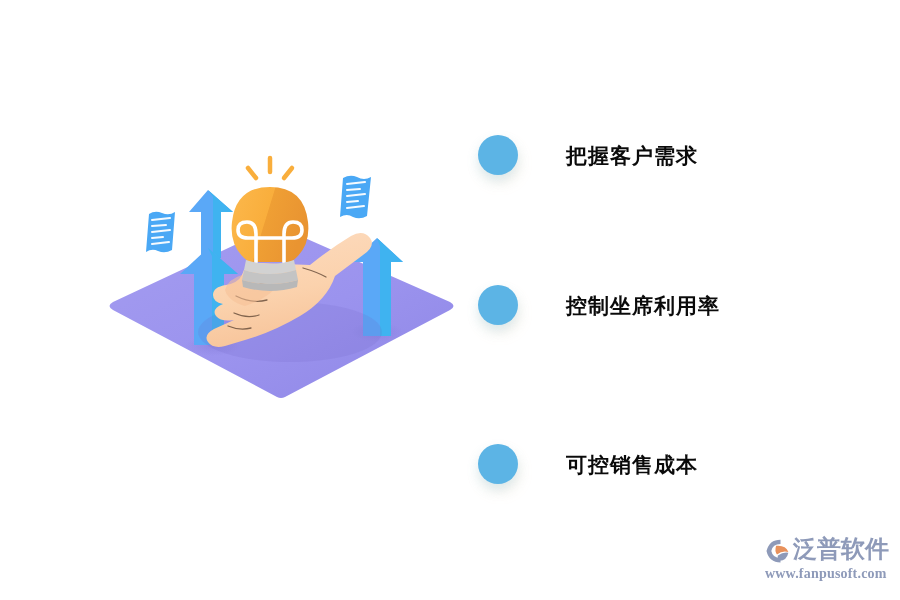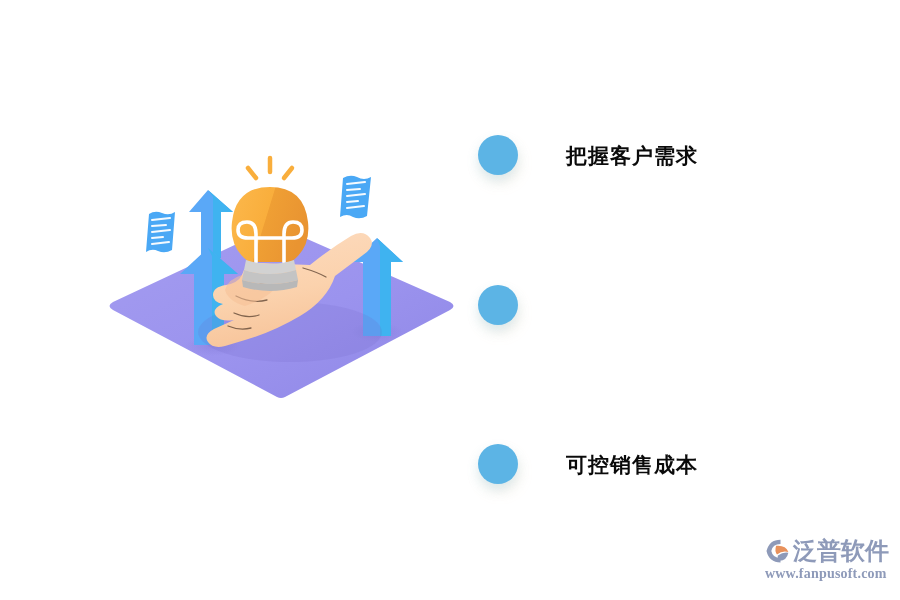--- a/index.html
+++ b/index.html
@@ -103,21 +103,21 @@
     height: 28px;
     flex: 0 0 28px;
     margin-right: 2px;
   }
   .wm-brand {
     font-size: 24px;
     font-weight: bold;
     color: #8e9ab9;
     letter-spacing: 0px;
     line-height: 1;
-    font-family: Liberation Sans, sans-serif;
+    font-family: Liberation Mono, monospace;
   }
   .wm-url {
     margin-top: 1px;
     margin-left: 2px;
     font-size: 14px;
     font-weight: bold;
     color: #8e9ab9;
     letter-spacing: 0.2px;
     font-family: Liberation Serif, serif;
     line-height: 1;
@@ -266,20 +266,21 @@
       <div class="bullet-dot-wrap">
         <div class="bullet-dot"></div>
       </div>
       <div class="bullet-label">把握客户需求</div>
     </div>
 
     <div class="bullet-row r1">
       <div class="bullet-dot-wrap">
         <div class="bullet-dot"></div>
       </div>
+      <div class="bullet-label">控制坐席利用率</div>
     </div>
 
     <div class="bullet-row r2">
       <div class="bullet-dot-wrap">
         <div class="bullet-dot"></div>
       </div>
       <div class="bullet-label">可控销售成本</div>
     </div>
 
   </div>

